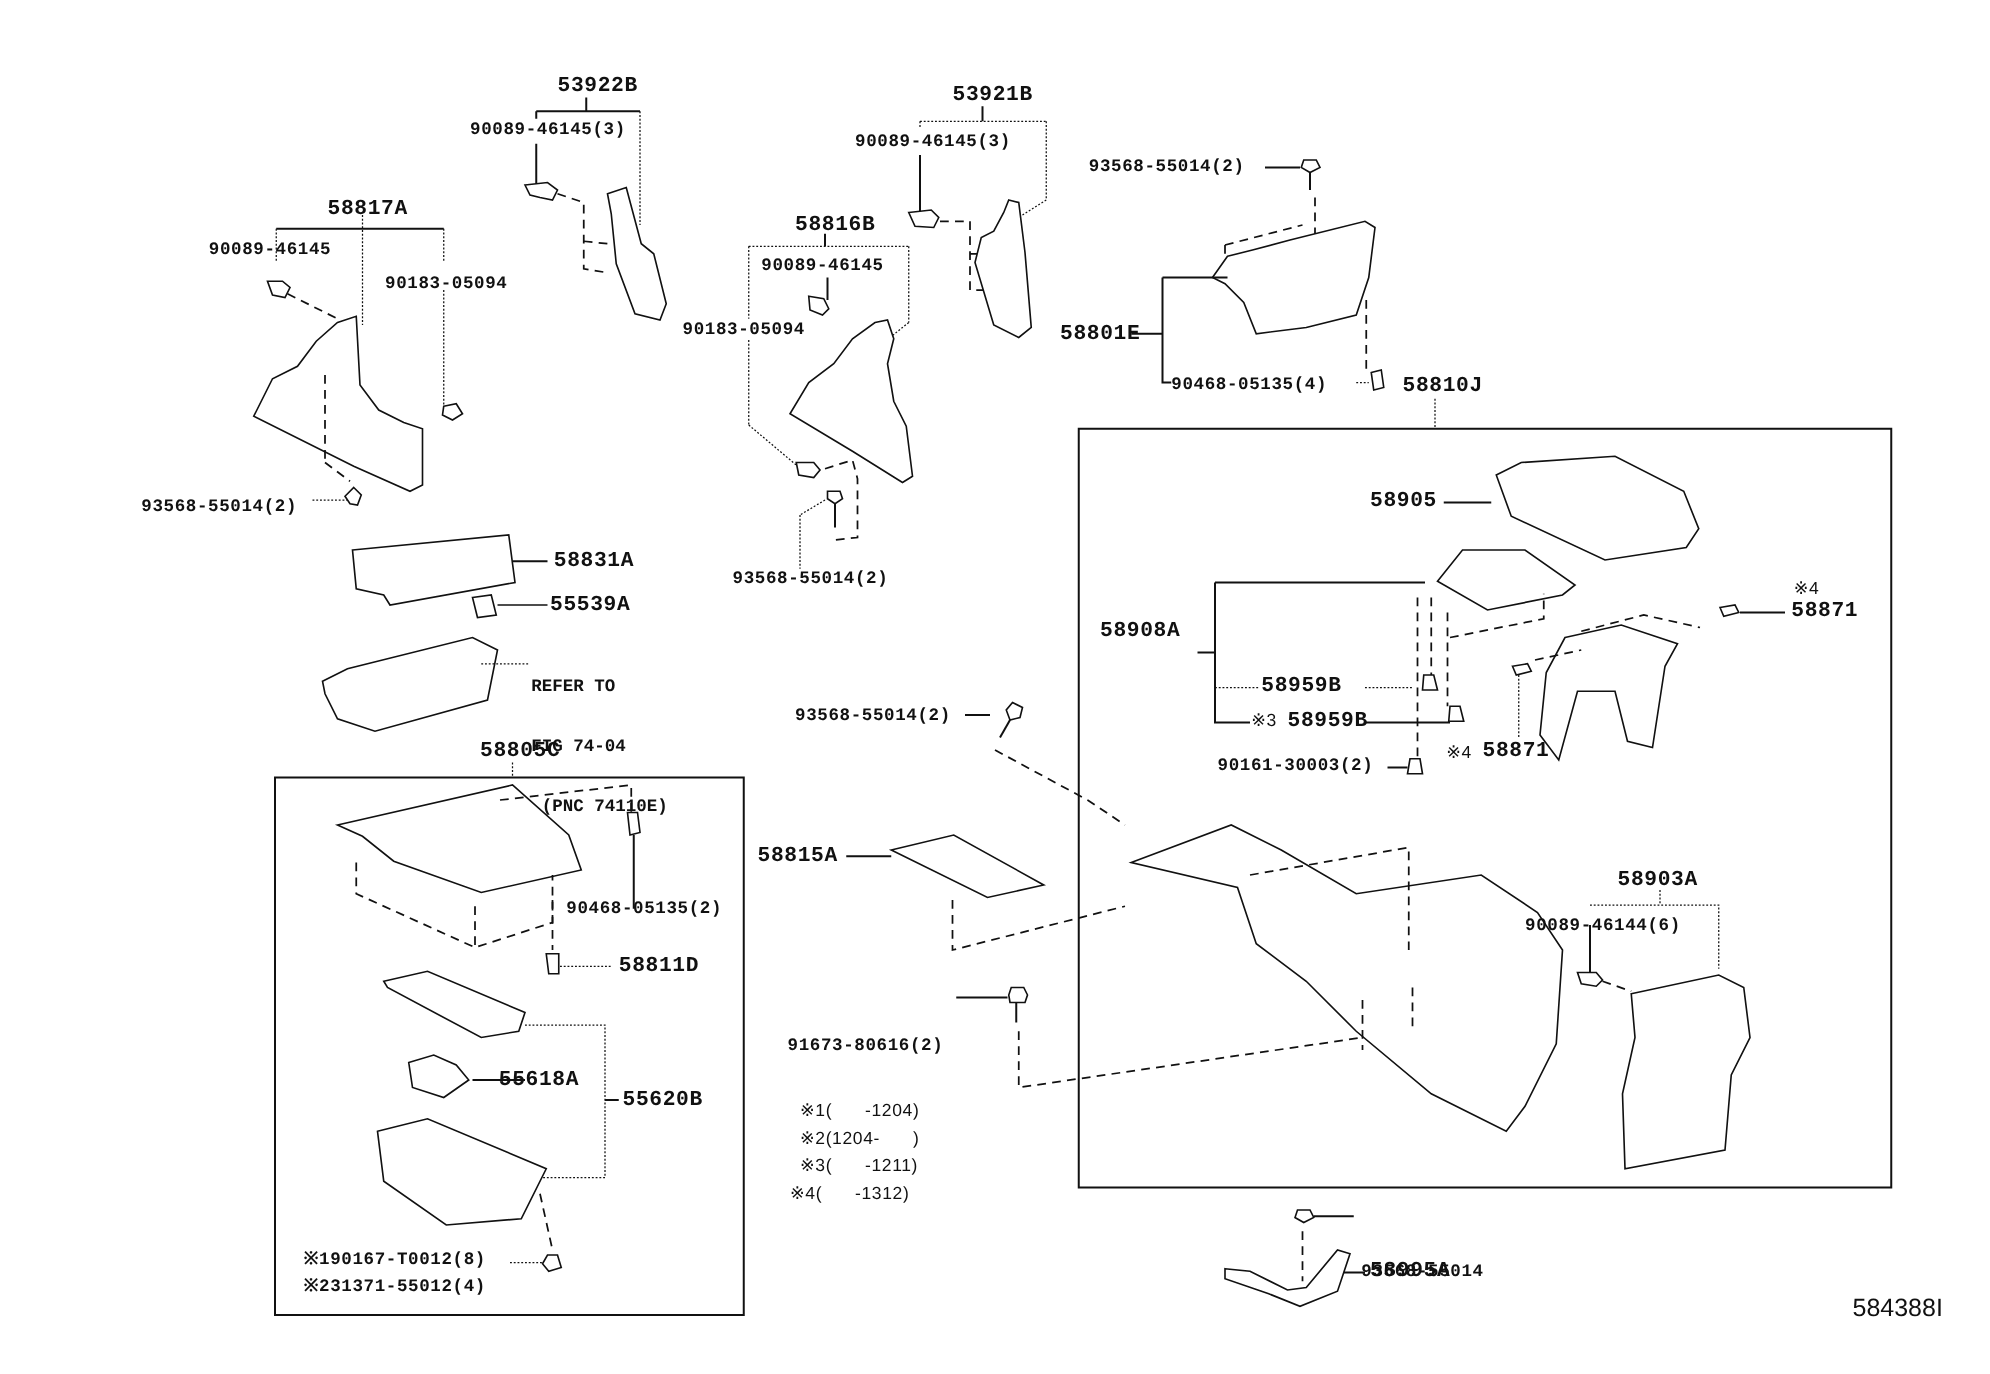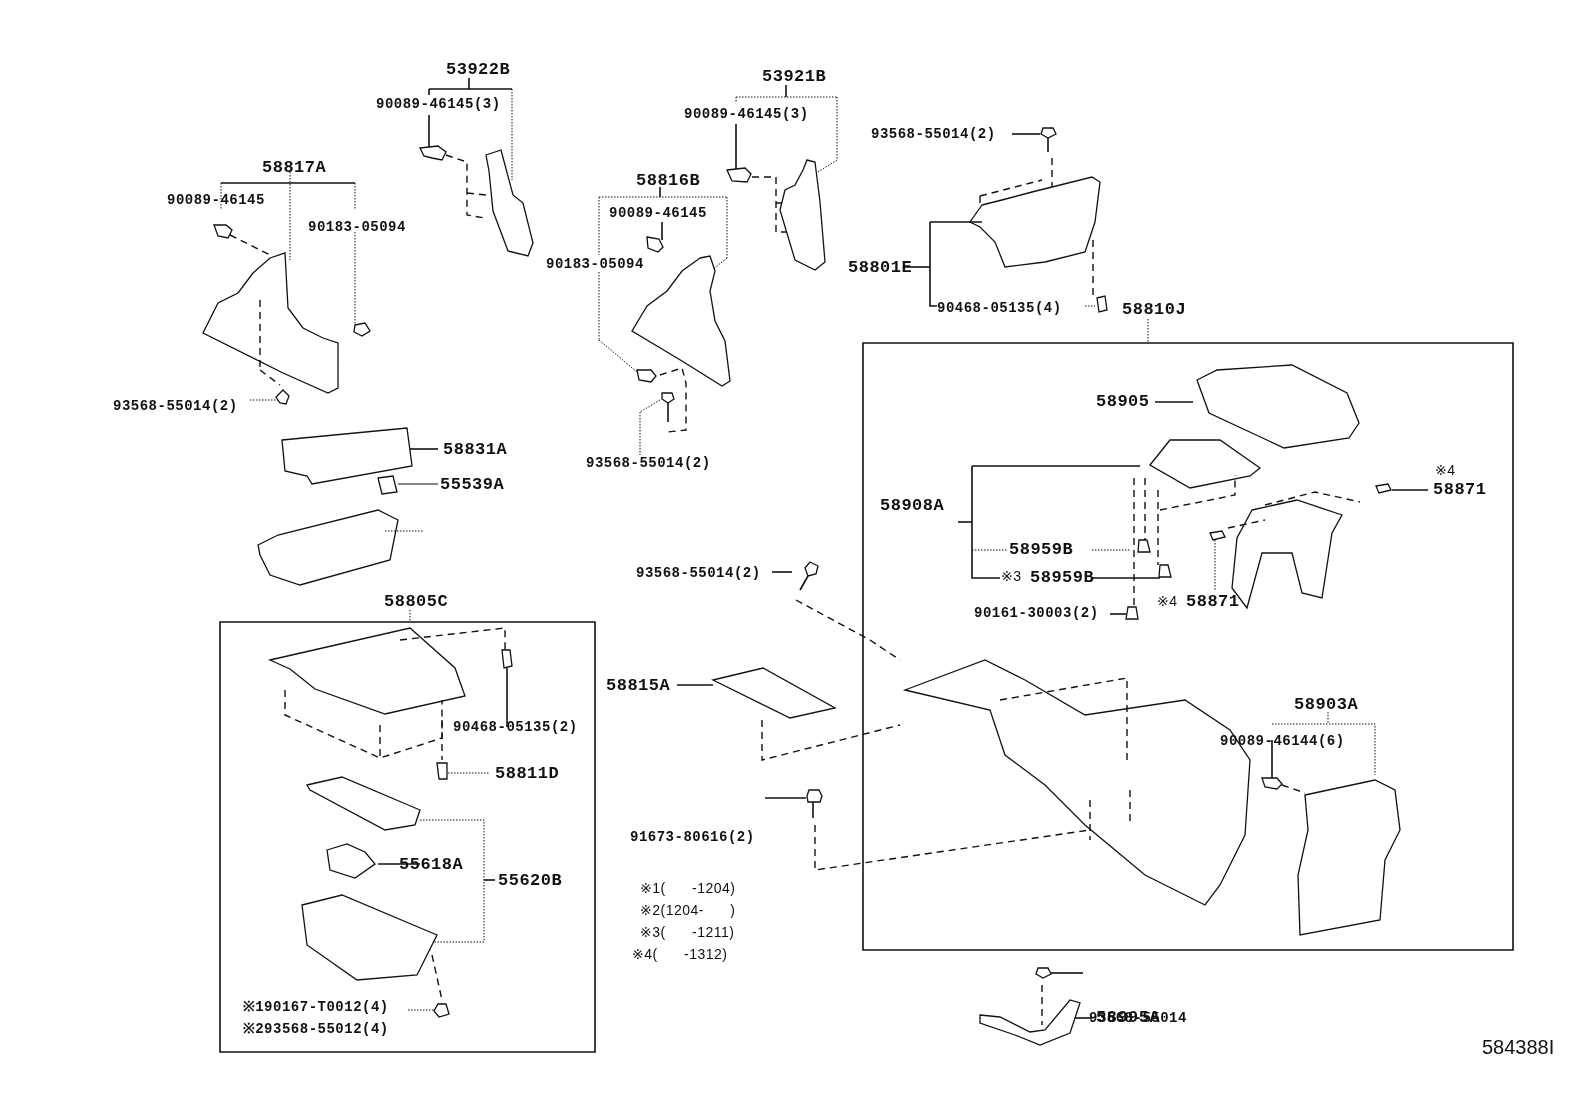--- a/index.html
+++ b/index.html
@@ -216,28 +216,33 @@
 <span class="lbl sm" style="left:586px;top:455px">93568-55014(2)</span>
 
 <span class="lbl sm" style="left:871px;top:126px">93568-55014(2)</span>
 <span class="lbl big" style="left:848px;top:258px">58801E</span>
 <span class="lbl sm" style="left:937px;top:300px">90468-05135(4)</span>
 
 <span class="lbl big" style="left:1122px;top:300px">58810J</span>
 
 <span class="lbl big" style="left:443px;top:440px">58831A</span>
 <span class="lbl big" style="left:440px;top:475px">55539A</span>
+<div class="lbl refer" style="left:425px;top:510px">
+  <div>REFER TO</div>
+  <div>FIG 74-04</div>
+  <div> (PNC 74110E)</div>
+</div>
 
 <span class="lbl big" style="left:384px;top:592px">58805C</span>
 <span class="lbl sm" style="left:453px;top:719px">90468-05135(2)</span>
 <span class="lbl big" style="left:495px;top:764px">58811D</span>
 <span class="lbl big" style="left:399px;top:855px">55618A</span>
 <span class="lbl big" style="left:498px;top:871px">55620B</span>
-<span class="lbl sm" style="left:243px;top:996px">※190167-T0012(4)</span>
-<span class="lbl sm" style="left:243px;top:1018px">※293568-55012(4)</span>
+<span class="lbl sm" style="left:243px;top:996px">※190167-T0012(8)</span>
+<span class="lbl sm" style="left:243px;top:1018px">※231371-55012(4)</span>
 
 <span class="lbl sm" style="left:636px;top:565px">93568-55014(2)</span>
 <span class="lbl big" style="left:606px;top:676px">58815A</span>
 <span class="lbl sm" style="left:630px;top:829px">91673-80616(2)</span>
 
 <div>
   <div class="lbl note" style="left:640px;top:880px"><span>※1</span><span style="white-space:pre">(      -1204)</span></div>
   <div class="lbl note" style="left:640px;top:902px"><span>※2</span><span style="white-space:pre">(1204-      )</span></div>
   <div class="lbl note" style="left:640px;top:924px"><span>※3</span><span style="white-space:pre">(      -1211)</span></div>
   <div class="lbl note" style="left:632px;top:946px"><span>※4</span><span style="white-space:pre">(      -1312)</span></div>

